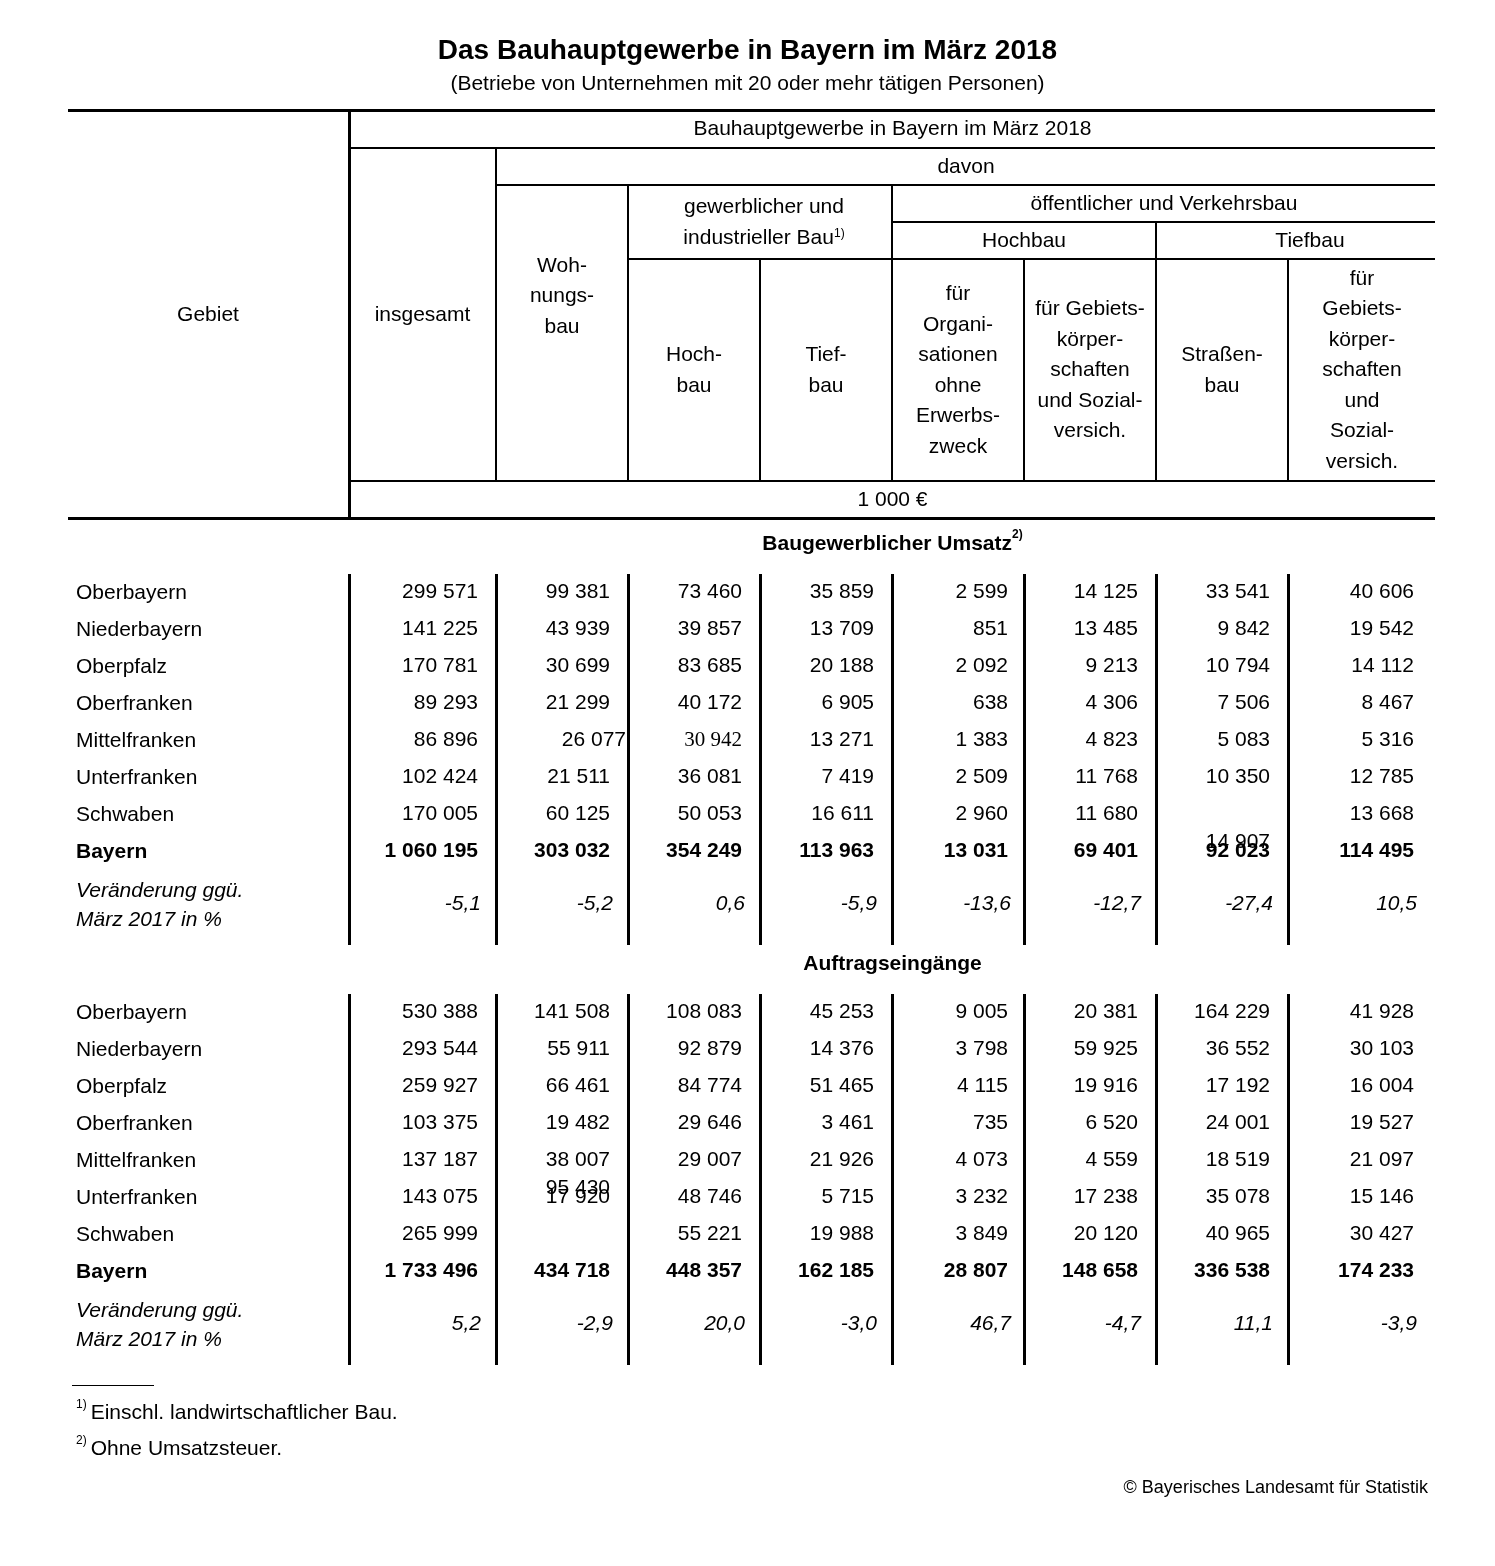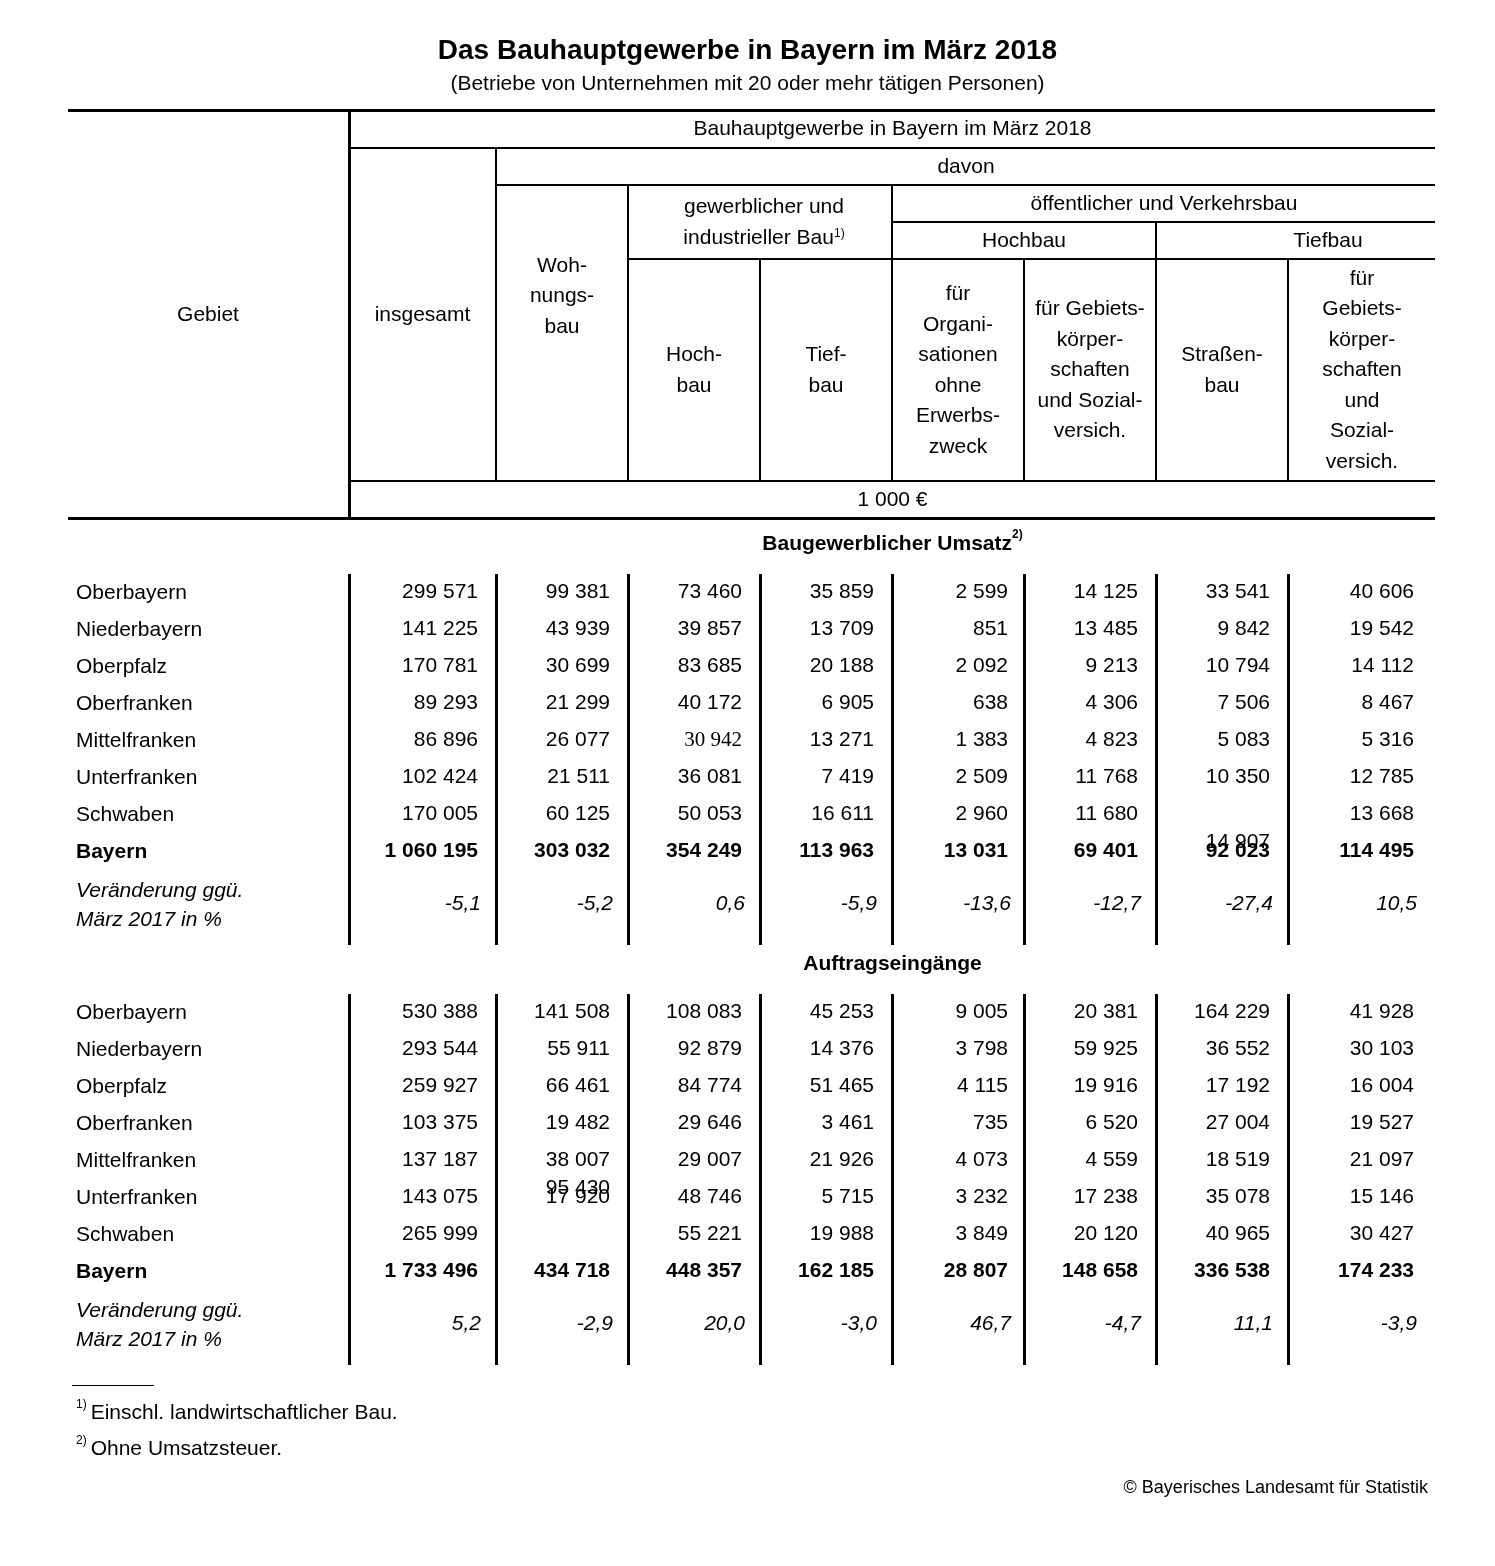--- a/index.html
+++ b/index.html
@@ -53,21 +53,21 @@
 <div class="hdr" style="left:350px; width:1085px; top:110px; height:37px;">Bauhauptgewerbe in Bayern im März 2018</div>
 <div class="hdr" style="left:497px; width:938px; top:148px; height:36px;">davon</div>
 <div class="hdr" style="left:350px; width:145px; top:148px; height:332px;">insgesamt</div>
 <div class="hdr" style="left:497px; width:130px; top:185px; height:295px; white-space:pre-line;"><span style="position:relative; top:-37px;">Woh-
 nungs-
 bau</span></div>
 <div class="hdr" style="left:629px; width:270px; top:185px; height:73px; white-space:pre-line;"><span><span>gewerblicher und
 industrieller Bau</span><sup>1)</sup></span></div>
 <div class="hdr" style="left:893px; width:542px; top:185px; height:36px;">öffentlicher und Verkehrsbau</div>
 <div class="hdr" style="left:893px; width:262px; top:222px; height:36px;">Hochbau</div>
-<div class="hdr" style="left:1189px; width:278px; top:222px; height:36px;">Tiefbau</div>
+<div class="hdr" style="left:1157px; width:278px; top:222px; height:36px;padding-left:14px;">Tiefbau</div>
 <div class="hdr" style="left:629px; width:130px; top:259px; height:221px; white-space:pre-line;">Hoch-
 bau</div>
 <div class="hdr" style="left:761px; width:130px; top:259px; height:221px; white-space:pre-line;">Tief-
 bau</div>
 <div class="hdr" style="left:893px; width:130px; top:259px; height:221px; white-space:pre-line;">für
 Organi-
 sationen
 ohne
 Erwerbs-
 zweck</div>
@@ -128,21 +128,21 @@
     <div class="cell " style="top: 690px; left: 350px; width: 128px;">89 293</div>
     <div class="cell " style="top: 690px; left: 497px; width: 113px;">21 299</div>
     <div class="cell " style="top: 690px; left: 629px; width: 113px;">40 172</div>
     <div class="cell " style="top: 690px; left: 761px; width: 113px;">6 905</div>
     <div class="cell " style="top: 690px; left: 893px; width: 115px;">638</div>
     <div class="cell " style="top: 690px; left: 1025px; width: 113px;">4 306</div>
     <div class="cell " style="top: 690px; left: 1157px; width: 113px;">7 506</div>
     <div class="cell " style="top: 690px; left: 1289px; width: 125px;">8 467</div>
     <div class="row-label " style="top: 727px;">Mittelfranken</div>
     <div class="cell " style="top: 727px; left: 350px; width: 128px;">86 896</div>
-    <div class="cell " style="top: 727px; left: 497px; width: 113px; text-align: right;">26 077</div>
+    <div class="cell " style="top: 727px; left: 513px; width: 113px; text-align: right;">26 077</div>
     <div class="cell " style="top: 727px; left: 629px; width: 113px; font-family: Liberation Serif, serif;">30 942</div>
     <div class="cell " style="top: 727px; left: 761px; width: 113px;">13 271</div>
     <div class="cell " style="top: 727px; left: 893px; width: 115px;">1 383</div>
     <div class="cell " style="top: 727px; left: 1025px; width: 113px;">4 823</div>
     <div class="cell " style="top: 727px; left: 1157px; width: 113px;">5 083</div>
     <div class="cell " style="top: 727px; left: 1289px; width: 125px;">5 316</div>
     <div class="row-label " style="top: 764px;">Unterfranken</div>
     <div class="cell " style="top: 764px; left: 350px; width: 128px;">102 424</div>
     <div class="cell " style="top: 764px; left: 497px; width: 113px;">21 511</div>
     <div class="cell " style="top: 764px; left: 629px; width: 113px;">36 081</div>
@@ -215,21 +215,21 @@
     <div class="cell " style="top: 1073px; left: 1025px; width: 113px;">19 916</div>
     <div class="cell " style="top: 1073px; left: 1157px; width: 113px;">17 192</div>
     <div class="cell " style="top: 1073px; left: 1289px; width: 125px;">16 004</div>
     <div class="row-label " style="top: 1110px;">Oberfranken</div>
     <div class="cell " style="top: 1110px; left: 350px; width: 128px;">103 375</div>
     <div class="cell " style="top: 1110px; left: 497px; width: 113px;">19 482</div>
     <div class="cell " style="top: 1110px; left: 629px; width: 113px;">29 646</div>
     <div class="cell " style="top: 1110px; left: 761px; width: 113px;">3 461</div>
     <div class="cell " style="top: 1110px; left: 893px; width: 115px;">735</div>
     <div class="cell " style="top: 1110px; left: 1025px; width: 113px;">6 520</div>
-    <div class="cell " style="top: 1110px; left: 1157px; width: 113px;">27 004</div>
+    <div class="cell " style="top: 1110px; left: 1157px; width: 113px;">24 001</div>
     <div class="cell " style="top: 1110px; left: 1289px; width: 125px;">19 527</div>
     <div class="row-label " style="top: 1147px;">Mittelfranken</div>
     <div class="cell " style="top: 1147px; left: 350px; width: 128px;">137 187</div>
     <div class="cell " style="top: 1147px; left: 497px; width: 113px;">38 007</div>
     <div class="cell " style="top: 1147px; left: 629px; width: 113px;">29 007</div>
     <div class="cell " style="top: 1147px; left: 761px; width: 113px;">21 926</div>
     <div class="cell " style="top: 1147px; left: 893px; width: 115px;">4 073</div>
     <div class="cell " style="top: 1147px; left: 1025px; width: 113px;">4 559</div>
     <div class="cell " style="top: 1147px; left: 1157px; width: 113px;">18 519</div>
     <div class="cell " style="top: 1147px; left: 1289px; width: 125px;">21 097</div>

